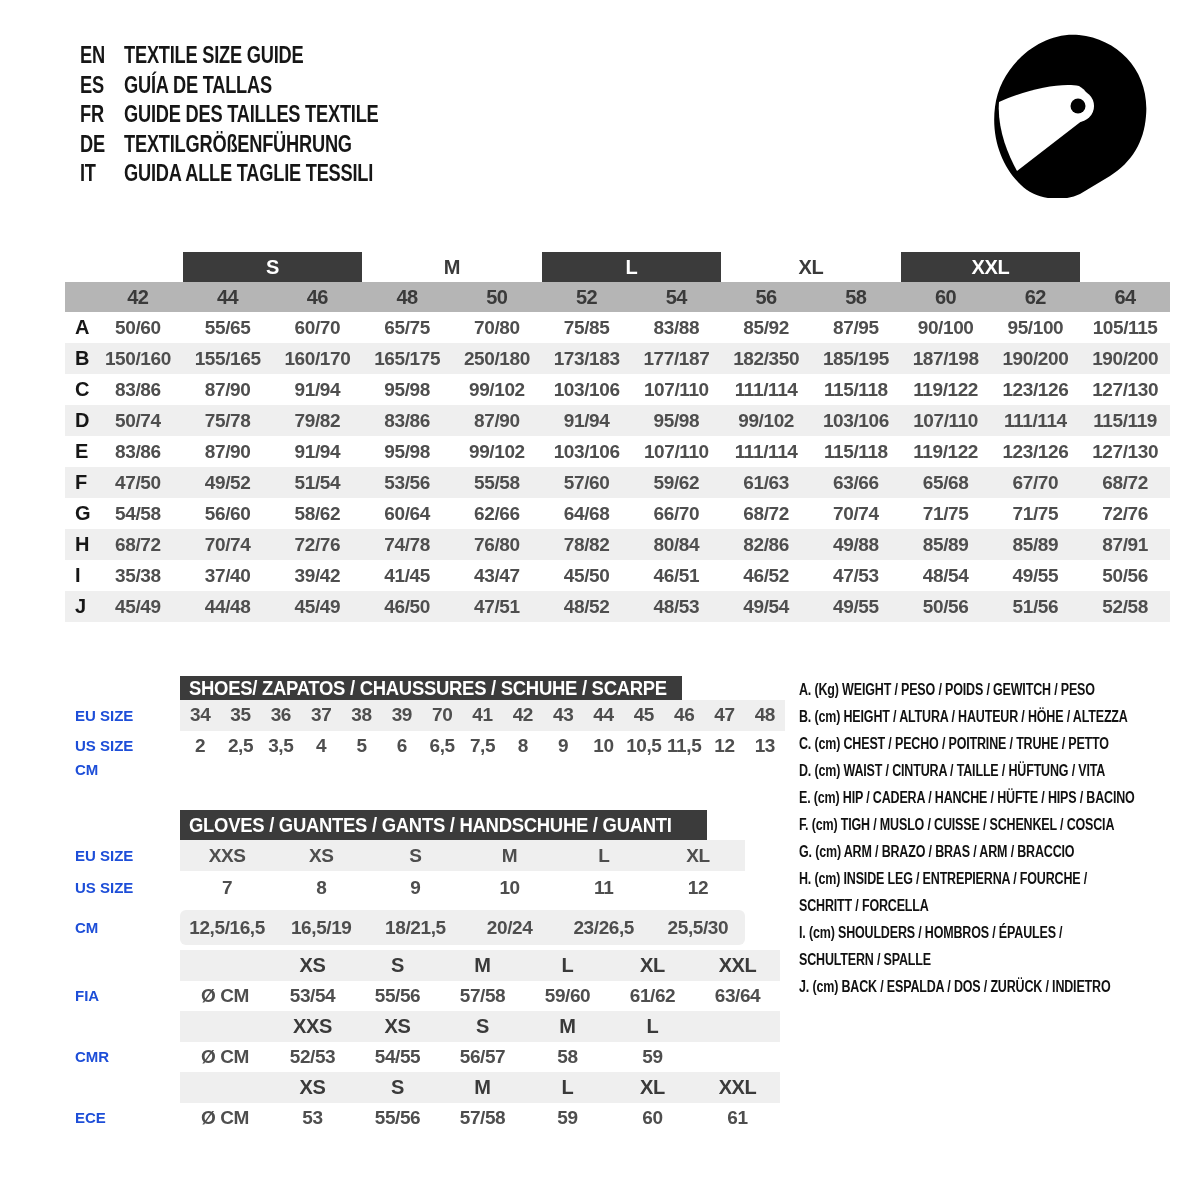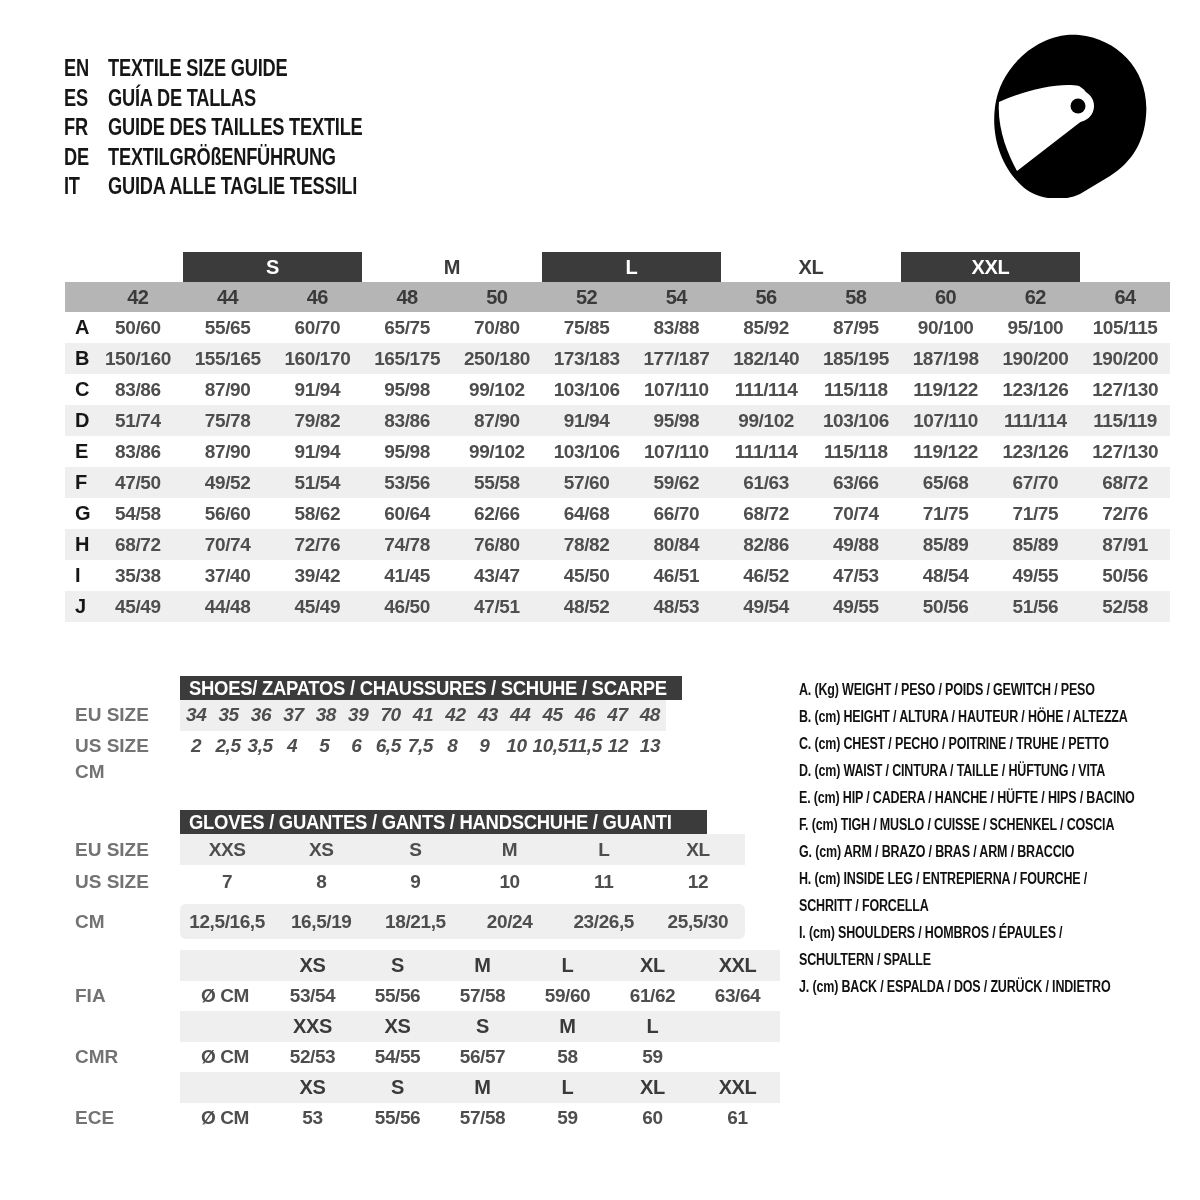--- a/index.html
+++ b/index.html
@@ -1,20 +1,20 @@
 <!DOCTYPE html>
 <html><head>
 <meta charset="utf-8">
 <style>
   html,body{margin:0;padding:0;background:#fff;}
   .page{position:relative;width:1200px;height:1200px;background:#fff;overflow:hidden;
         font-family:"Liberation Sans",sans-serif;font-weight:700;color:#161616;}
 
   
-  #lang-block{position:absolute;left:64px;top:40px;margin-top:13px;}
+  #lang-block{position:absolute;left:80px;top:40px;}
   .lang-row{display:flex;font-size:24px;line-height:29.5px;letter-spacing:-0.3px;
             transform:scaleX(.76);transform-origin:0 50%;white-space:nowrap;}
   .lang-code{width:58px;flex:0 0 auto;}
 
   
   #helmet-icon{position:absolute;left:983px;top:30px;width:175px;height:168px;}
 
   
   #main-table{position:absolute;left:65px;top:252px;width:1105px;}
   .grid13{display:grid;grid-template-columns:28px repeat(12,1fr);}
@@ -31,30 +31,30 @@
   .rlabel{justify-content:flex-start;padding-left:10px;font-size:20px;color:#161616;}
 
   
   .section{position:absolute;left:65px;width:740px;}
   #shoes-section{top:676px;}
   #gloves-section{top:810px;}
   #helmet-section{top:950px;}
   .sec-header{margin-left:115px;background:var(--bar);color:#fff;display:flex;align-items:center;
               box-sizing:border-box;padding-left:9px;}
   #shoes-header{width:502px;height:24px;align-items:flex-end;}
-  #gloves-header{width:527px;height:24px;}
+  #gloves-header{width:527px;height:30px;}
   #helmet-header{width:600px;height:31px;}
   .sec-title{font-size:20.5px;letter-spacing:-0.3px;white-space:nowrap;
              transform:scaleX(.9);transform-origin:0 50%;}
   .srow{display:flex;}
   .side-label{width:115px;flex:0 0 auto;display:flex;align-items:center;
-              box-sizing:border-box;padding-left:10px;font-size:19px;color:#737373;}
+              box-sizing:border-box;padding-left:10px;font-size:15px;color:#1d4ed8;}
   .scontent{display:grid;}
   .gray{background:var(--stripe);}
-  .shoes-grid{width:486px;grid-template-columns:repeat(15,1fr);height:30.5px;font-style:italic;}
+  .shoes-grid{width:605px;grid-template-columns:repeat(15,1fr);height:30.5px;}
   .gloves-grid{width:565px;grid-template-columns:repeat(6,1fr);height:31px;}
   #gloves-rows .srow:nth-child(2) .scontent{height:33px;}
   #gloves-rows .srow:nth-child(3){margin-top:6px;}
   #gloves-rows .srow:nth-child(3) .scontent{height:35px;border-radius:6px;}
   .helmet-grid{width:600px;grid-template-columns:90px repeat(6,85px);height:30.5px;}
 
   
   #legend{position:absolute;left:799px;top:676px;width:404px;}
   .legend-line{white-space:nowrap;font-size:16px;line-height:27px;letter-spacing:-0.2px;
                color:#111;transform:scaleX(.78);transform-origin:0 50%;}
@@ -147,21 +147,21 @@
         </div>
         <div class="grid13 trow alt">
           <div class="cell rlabel">B</div>
           <div class="cell">150/160</div>
           <div class="cell">155/165</div>
           <div class="cell">160/170</div>
           <div class="cell">165/175</div>
           <div class="cell">250/180</div>
           <div class="cell">173/183</div>
           <div class="cell">177/187</div>
-          <div class="cell">182/140</div>
+          <div class="cell">182/350</div>
           <div class="cell">185/195</div>
           <div class="cell">187/198</div>
           <div class="cell">190/200</div>
           <div class="cell">190/200</div>
         </div>
         <div class="grid13 trow">
           <div class="cell rlabel">C</div>
           <div class="cell">83/86</div>
           <div class="cell">87/90</div>
           <div class="cell">91/94</div>
@@ -170,21 +170,21 @@
           <div class="cell">103/106</div>
           <div class="cell">107/110</div>
           <div class="cell">111/114</div>
           <div class="cell">115/118</div>
           <div class="cell">119/122</div>
           <div class="cell">123/126</div>
           <div class="cell">127/130</div>
         </div>
         <div class="grid13 trow alt">
           <div class="cell rlabel">D</div>
-          <div class="cell">51/74</div>
+          <div class="cell">50/74</div>
           <div class="cell">75/78</div>
           <div class="cell">79/82</div>
           <div class="cell">83/86</div>
           <div class="cell">87/90</div>
           <div class="cell">91/94</div>
           <div class="cell">95/98</div>
           <div class="cell">99/102</div>
           <div class="cell">103/106</div>
           <div class="cell">107/110</div>
           <div class="cell">111/114</div>

